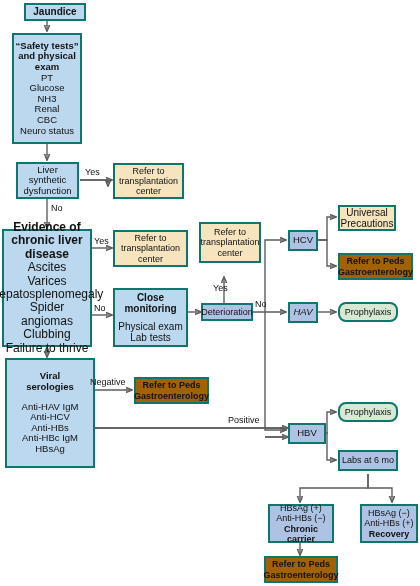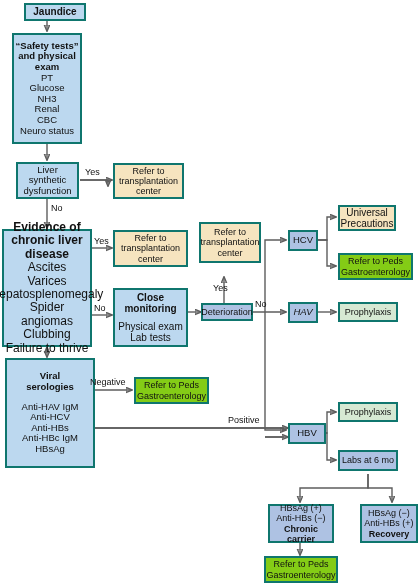--- a/index.html
+++ b/index.html
@@ -6,22 +6,22 @@
   body{font-family:"Liberation Sans",sans-serif;}
   #chart{position:relative;width:420px;height:586px;background:#ffffff;overflow:hidden;}
   .node{position:absolute;box-sizing:border-box;border:2px solid #0f766e;
         display:flex;flex-direction:column;align-items:center;justify-content:center;
         text-align:center;color:#111;line-height:1.12;}
   .node .ttl{font-weight:bold;}
   .node .sub{font-weight:normal;}
   .c-blue{background:#bcd8ef;}
   .c-blue2{background:#aec2e3;}
   .c-tan{background:#f6e4bf;}
-  .c-pink{background:#84cc16;}
-  .c-green{background:#d6e9d3;}
+  .c-pink{background:#a16207;font-weight:bold;}
+  .c-green{background:#d6e9d3;border-radius:8px;}
   .lbl{position:absolute;font-size:9px;color:#111;white-space:nowrap;}
   svg.edges{position:absolute;left:0;top:0;width:420px;height:586px;overflow:visible;}
   svg.edges path,svg.edges line{stroke:#5d5d5d;stroke-width:1.4;fill:none;}
 </style>
 </head>
 <body>
 
 <div id="chart">
 
   <svg class="edges">

